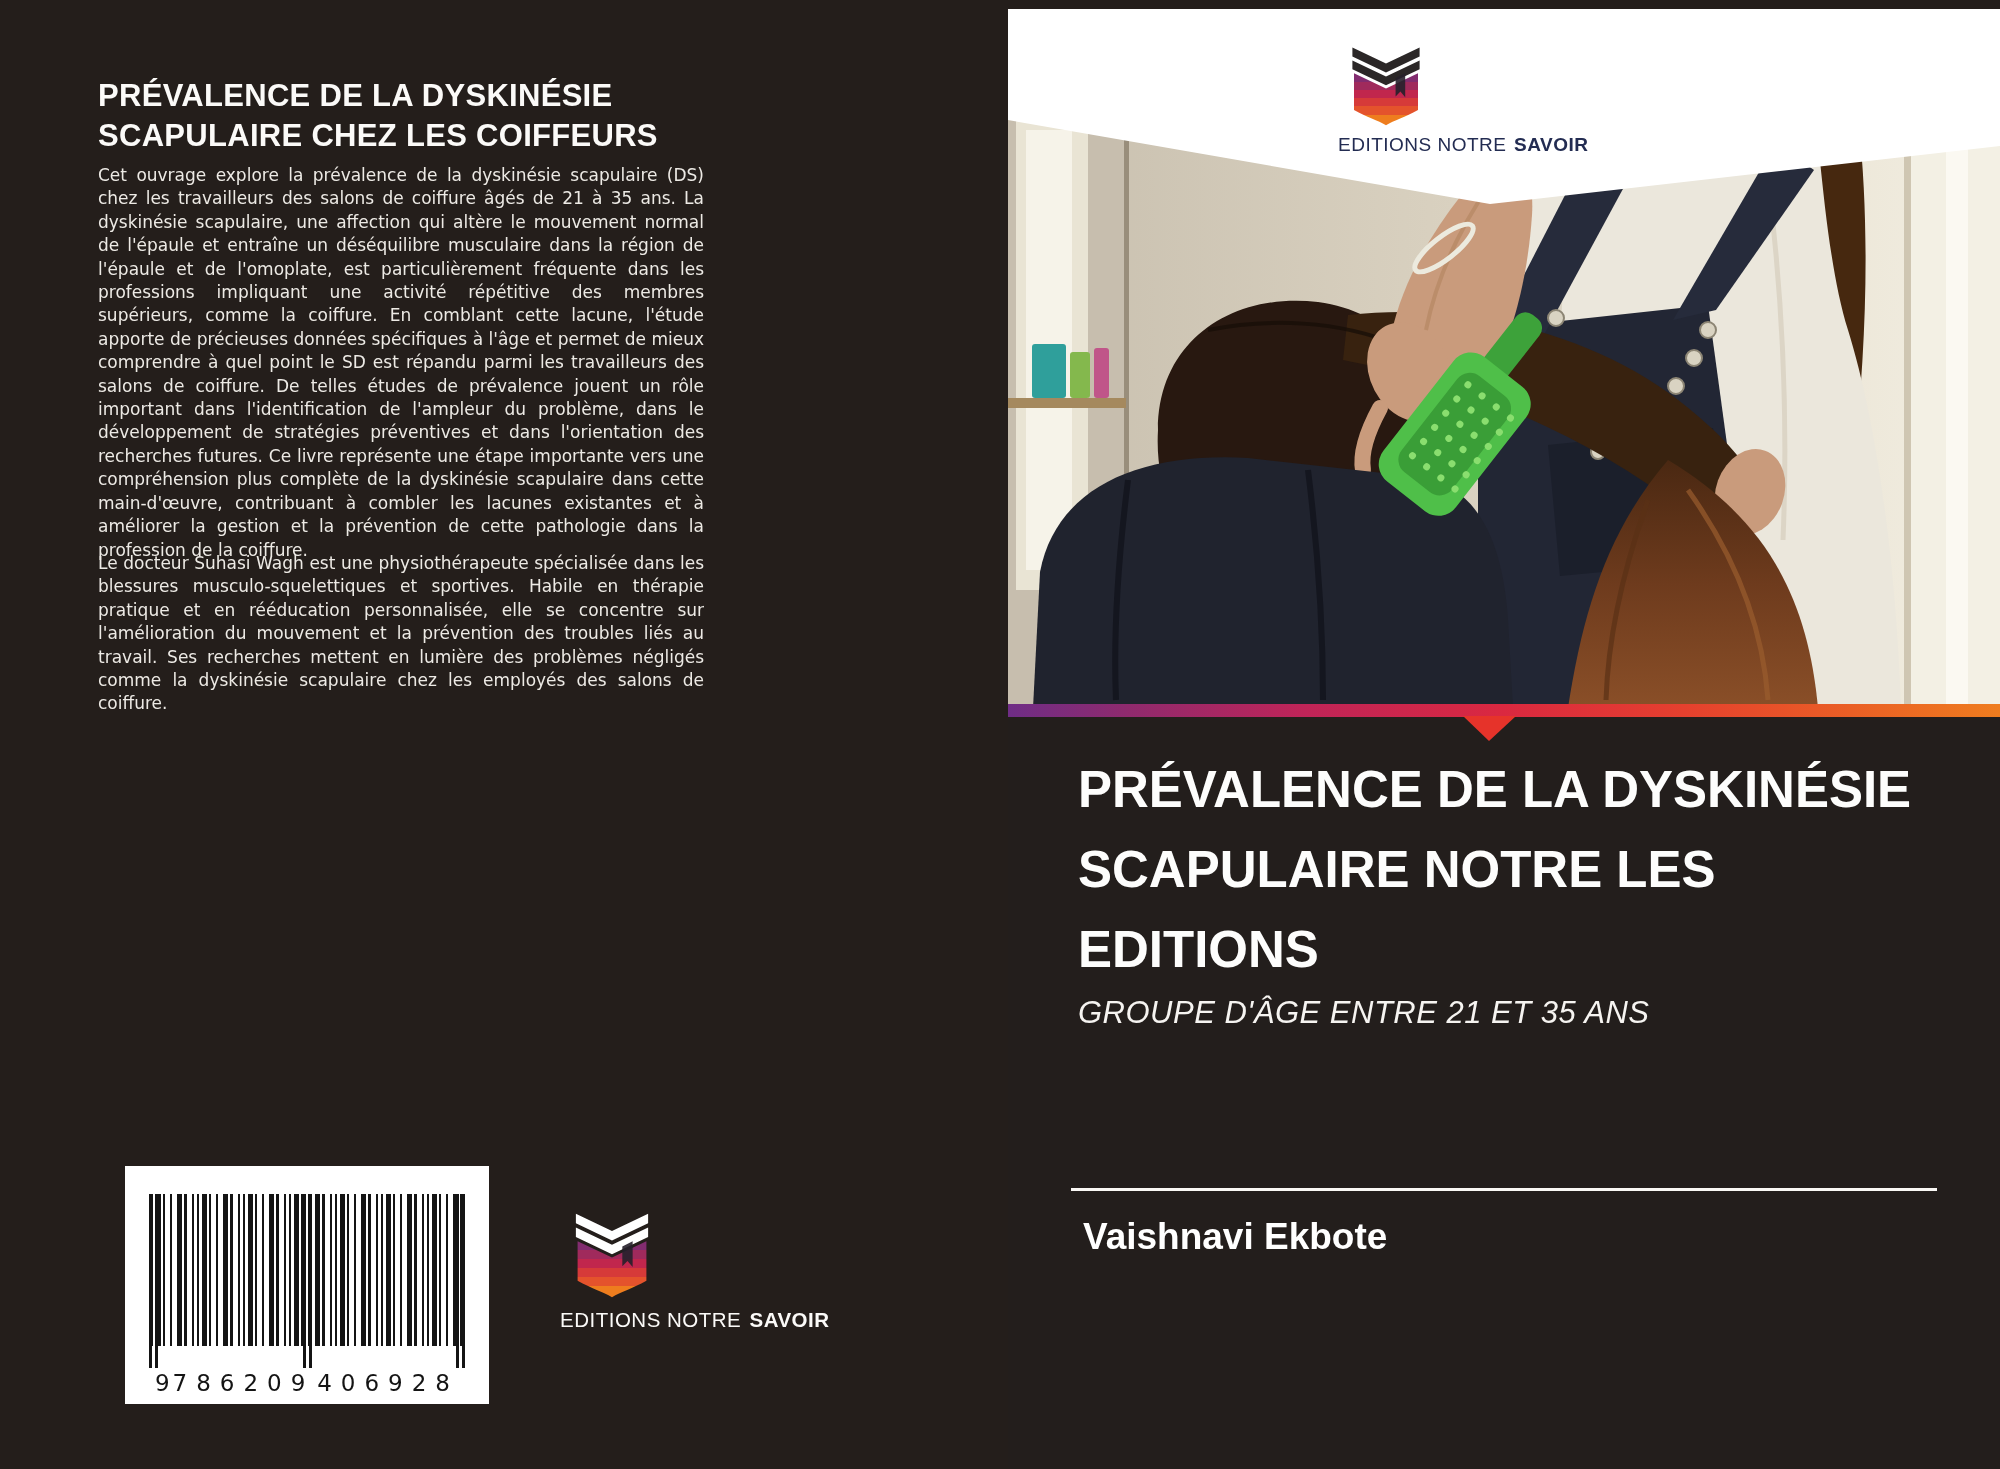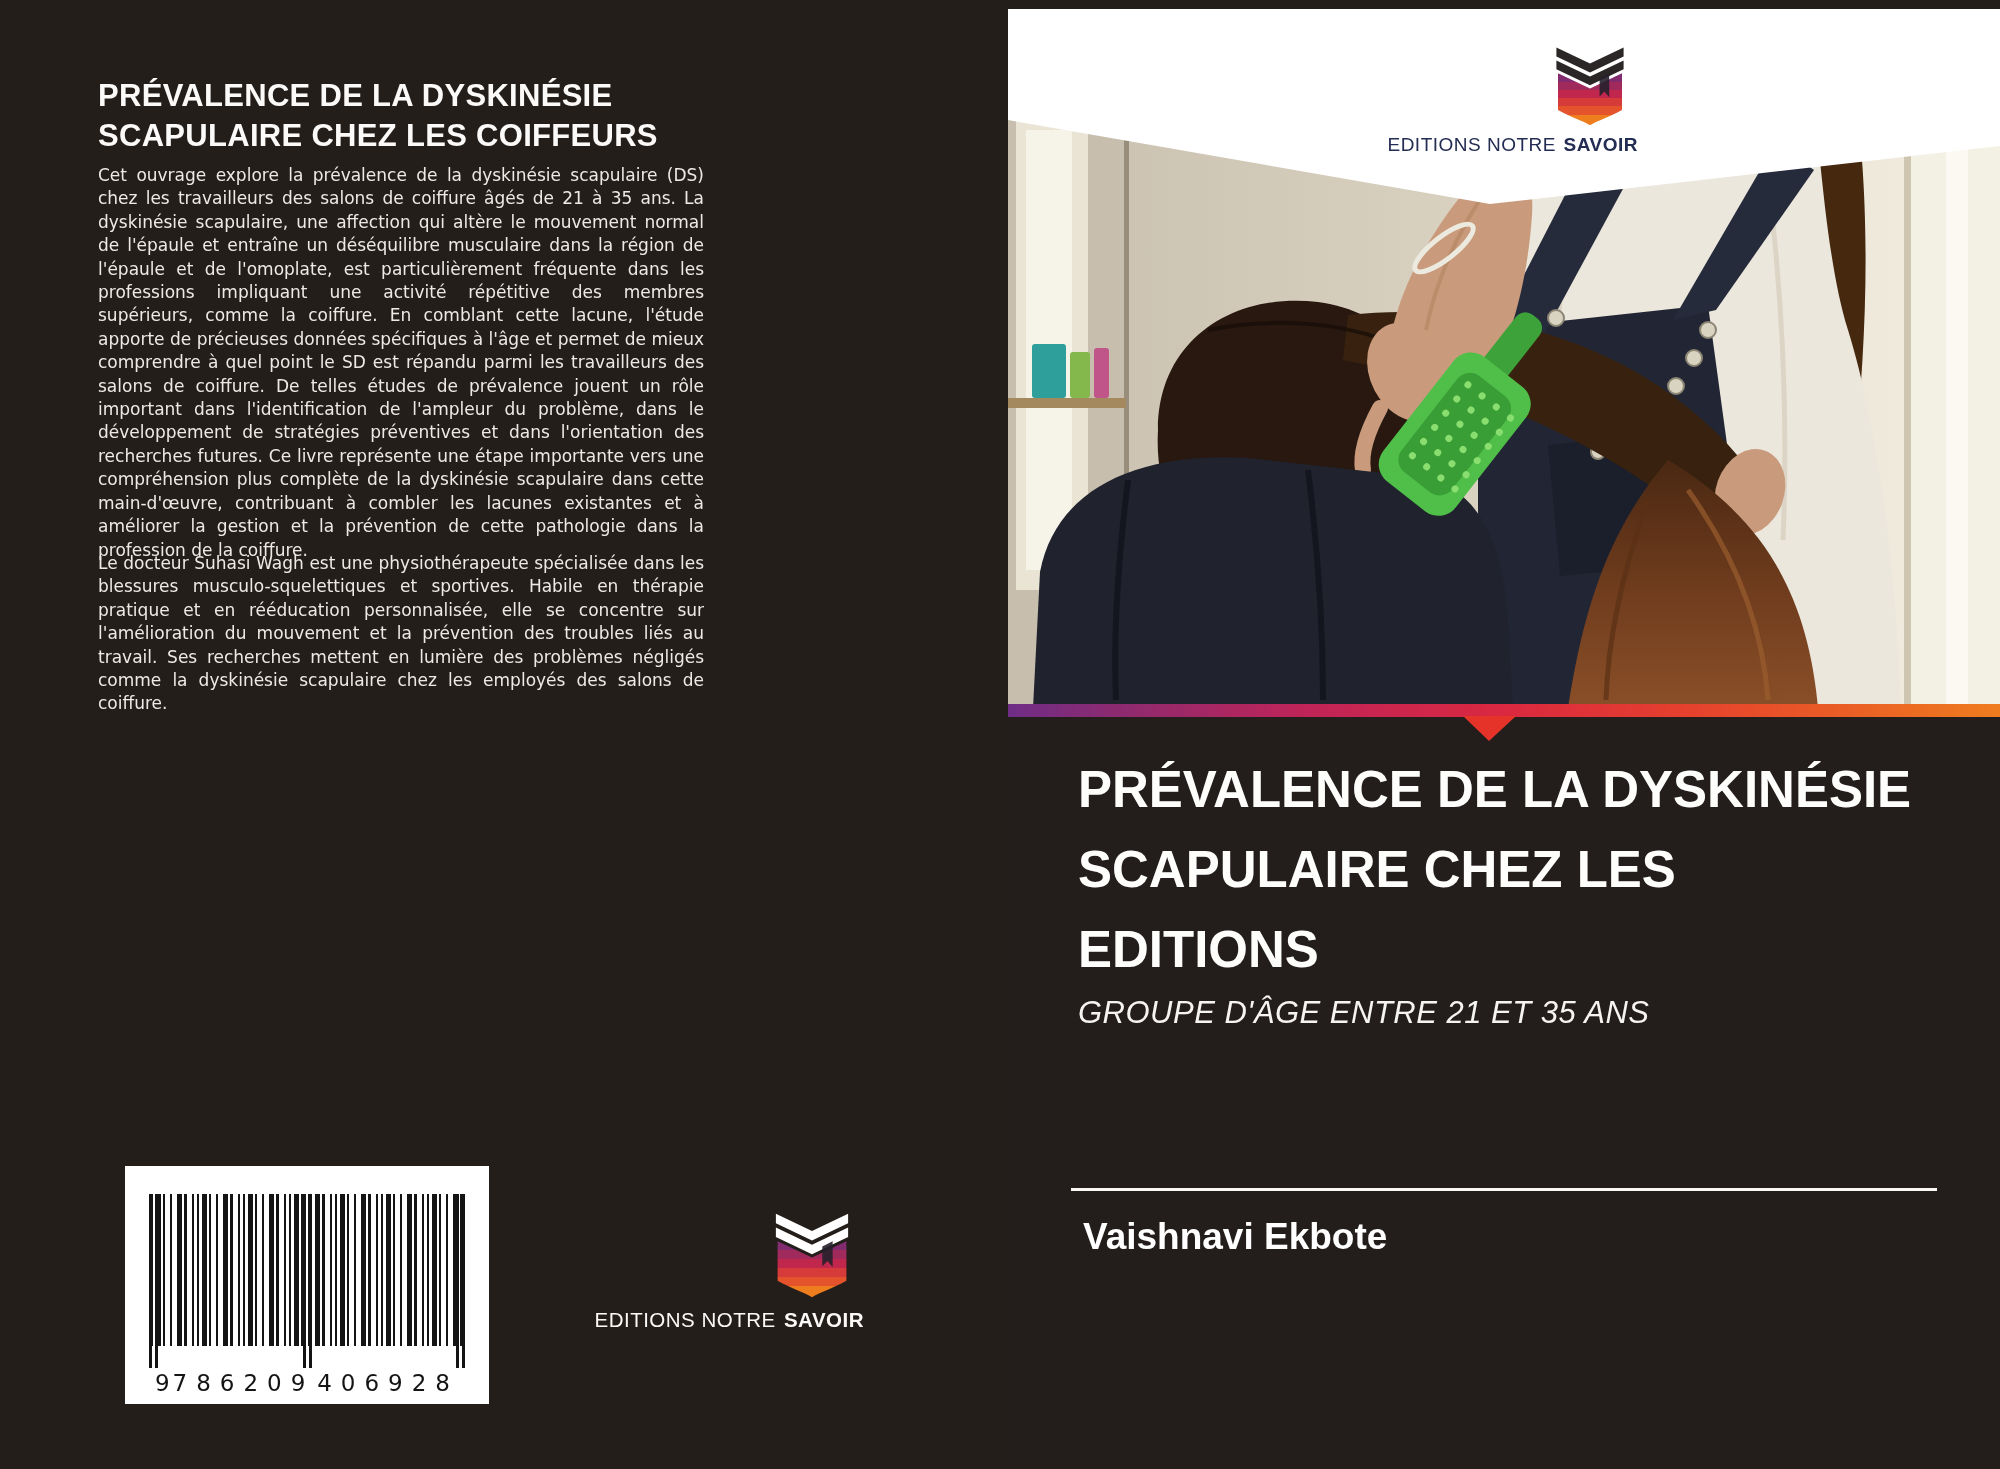--- a/index.html
+++ b/index.html
@@ -29,21 +29,21 @@
           #141414 33px 36px,#fff 36px 41px,
           #141414 41px 43px,#fff 43px 46px);}
   .guard{position:absolute;top:28px;width:9px;height:174px;
          background:linear-gradient(90deg,#141414 0 3px,transparent 3px 6px,#141414 6px 9px);}
   .guard.g-left{left:24px;} .guard.g-mid{left:calc(50% - 4px);} .guard.g-right{right:24px;}
   .bc-digits{position:absolute;left:30px;right:30px;bottom:8px;display:flex;
              justify-content:space-between;font-size:23px;color:#141414;}
   .bc-digits .grp{letter-spacing:9px;}
 
   
-  .pub-logo{position:absolute;text-align:right;}
+  .pub-logo{position:absolute;text-align:left;}
   .pub-logo .pub-name{font-family:"Liberation Sans",sans-serif;letter-spacing:.5px;}
   .pub-bold{font-weight:700;margin-left:.4em;}
   .bc-logo{left:560px;top:1212px;width:304px;color:#fff;}
   .bc-logo svg.book{width:104px;height:86px;color:#ffffff;}
   .bc-logo .pub-name{font-size:20.5px;color:#fbfaf8;margin-top:6px;}
 
   
   .front{position:absolute;left:1008px;top:0;width:992px;height:1469px;background:#231e1c;}
   .photo{position:absolute;left:0;top:0;width:992px;height:745px;}
   .f-logo{left:330px;top:46px;width:300px;color:#232c52;}
@@ -273,21 +273,21 @@
       <svg class="book" viewBox="0 0 120 100">
           <use href="#bookShape"></use>
         </svg>
       <div class="pub-name">
         <span>EDITIONS NOTRE</span><span class="pub-bold">SAVOIR</span>
       </div>
     </div>
 
     <div class="f-title">
       <div>PRÉVALENCE DE LA DYSKINÉSIE</div>
-      <div>SCAPULAIRE CHEZ LES</div>
+      <div>SCAPULAIRE NOTRE LES</div>
       <div>EDITIONS</div>
     </div>
     <div class="f-subtitle">GROUPE D'ÂGE ENTRE 21 ET 35 ANS</div>
 
     <div class="f-line"></div>
     <div class="f-authors">
       <div>Vaishnavi Ekbote</div>
     </div>
   </div>
 </div>

